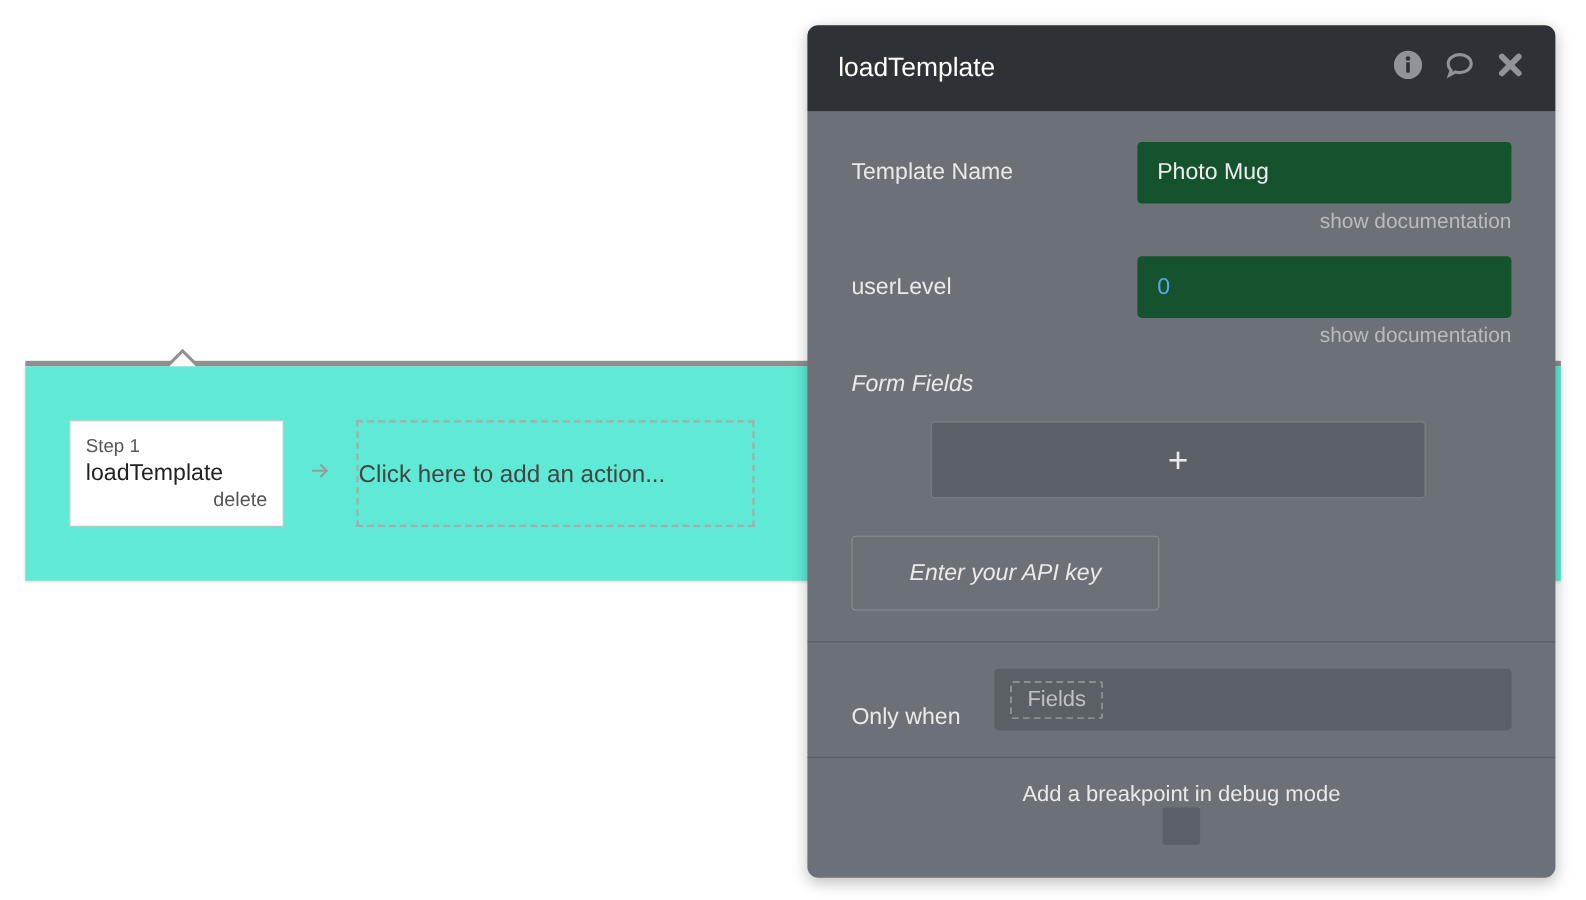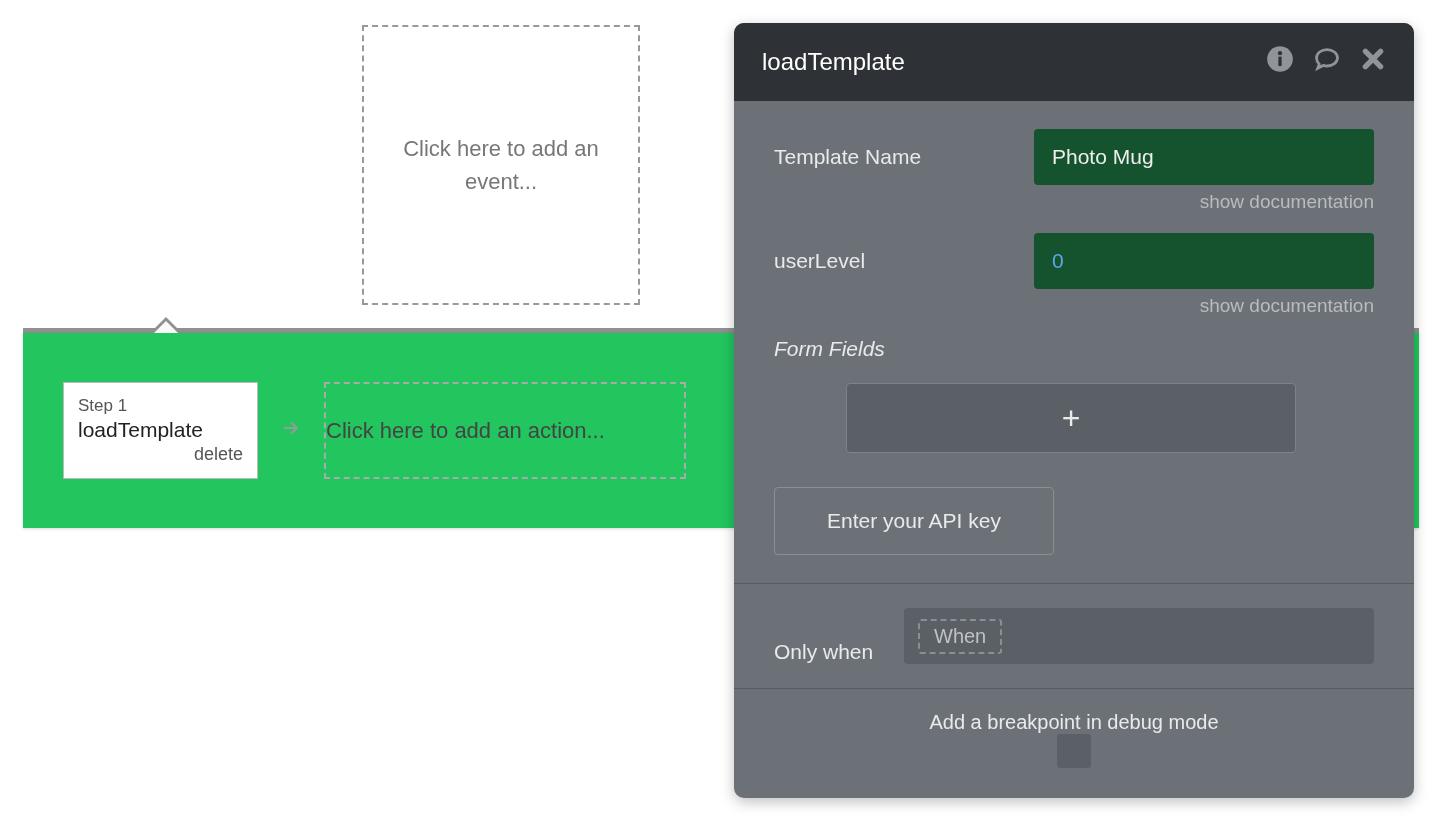--- a/index.html
+++ b/index.html
@@ -70,21 +70,21 @@
     position: absolute;
     left: 23px; top: 328px;
     width: 1396px; height: 5px;
     background: #909090;
     z-index: 1;
   }
   .flow-strip {
     position: absolute;
     left: 23px; top: 333px;
     width: 1396px; height: 195px;
-    background: #22c55e;
+    background: #5eead4;
     box-shadow: 0 1px 3px rgba(0,0,0,0.15);
     z-index: 2;
     padding: 50px 40px;
     display: flex;
     align-items: center;
     gap: 22px;
   }
 
   .step-box {
     width: 195px; height: 97px;
@@ -200,20 +200,21 @@
     width: 280px; height: 68px;
     border: 1px solid #8a8f93;
     border-radius: 4px;
     display: flex;
     align-items: center;
     justify-content: center;
     font-size: 21px;
     color: #eaeaea;
     margin-bottom: 28px;
     cursor: pointer;
+    font-style: italic;
   }
 
   .panel-divider { height: 1px; background: #575c61; margin: 0 -40px; }
 
   .only-when-row {
     display: flex;
     align-items: flex-end;
     padding: 24px 0;
   }
   .only-when-row .label { width: 130px; color: #eaeaea; font-size: 21px; }
@@ -246,23 +247,20 @@
     background: #5a6065;
     border-radius: 3px;
   }
 </style>
 </head>
 <body>
 
 <div class="canvas">
 
 
-  <div class="add-event-box">
-    <span>Click here to add an event...</span>
-  </div>
 
   <div class="caret"></div>
   <div class="caret-inner"></div>
   <div class="flow-strip-border"></div>
 
   <div class="flow-strip">
 
     <div class="step-box">
       <div class="step-label">Step 1</div>
       <div class="step-action">loadTemplate</div>
@@ -328,21 +326,21 @@
 
     <div class="api-button">
       <span>Enter your API key</span>
     </div>
 
     <div class="panel-divider"></div>
 
     <div class="only-when-row">
       <div class="label">Only when</div>
       <div class="only-when-field">
-        <span class="chip">When</span>
+        <span class="chip">Fields</span>
       </div>
     </div>
 
     <div class="panel-divider"></div>
 
     <div class="breakpoint-row">
       <div>Add a breakpoint in debug mode</div>
       <div class="breakpoint-checkbox"></div>
     </div>
 

